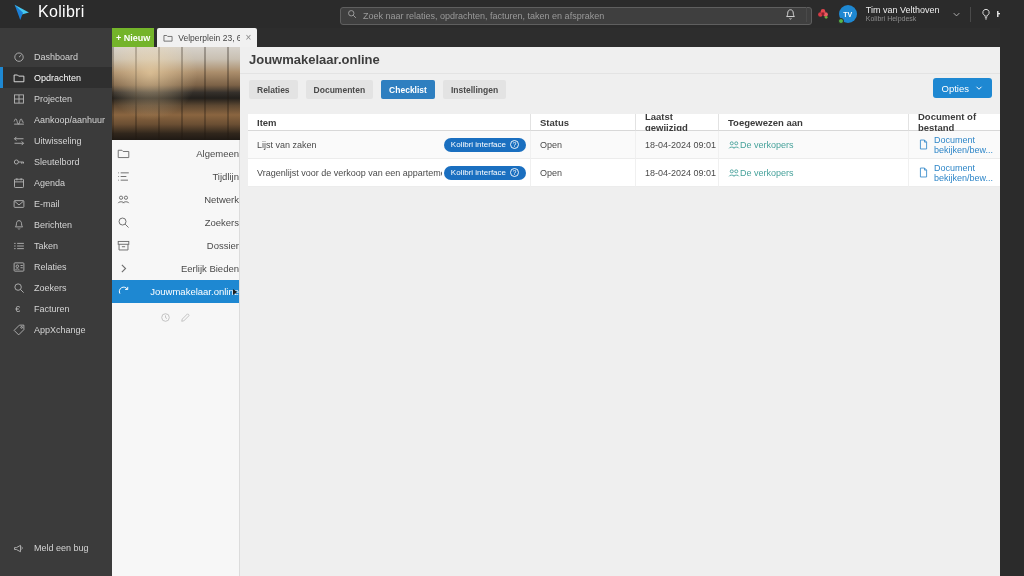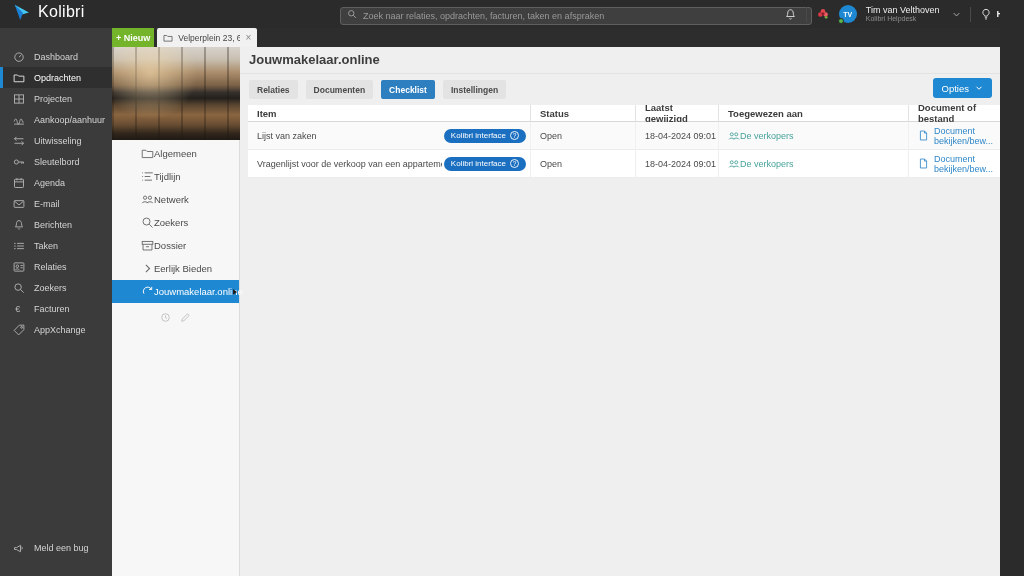--- a/index.html
+++ b/index.html
@@ -45,38 +45,38 @@
 
   
   .subnav { position:absolute; left:112px; top:47px; bottom:0; width:128px; background:var(--subnav-bg,#f7f7f7); border-right:1px solid #dcdcdc; z-index:15; }
   .photo { width:128px; height:93px; cursor:pointer;
     background:
       radial-gradient(circle at 30% 28%, rgba(255,228,180,.55), rgba(255,228,180,0) 42%),
       repeating-linear-gradient(90deg, rgba(30,22,14,.30) 0 2px, rgba(0,0,0,0) 2px 23px),
       linear-gradient(180deg,#d6d2cb 0%,#c9c0b2 13%,#ab8e6c 27%,#7c6247 41%,#35302b 49%,#23201c 55%,#5d4832 63%,#8a6540 73%,#6b4f33 83%,#30261c 93%,#1f1914 100%);
   }
   .subnav-items { margin-top:2px; }
-  .sub-item { height:23px; display:flex; align-items:center; gap:0; padding-left:29px; font-size:9.5px; color:#4a4a4a; cursor:pointer; }
+  .sub-item { height:23px; display:flex; align-items:center; gap:8px; padding-left:5px; font-size:9.5px; color:#4a4a4a; cursor:pointer;justify-content:space-between; }
   .sub-item .icon { color:#6f6f6f; width:13px; }
   .sub-item.active { background:var(--accent,#1e88d2); color:#fff; position:relative; }
   .sub-item.active .icon { color:#fff; }
   .active-arrow { position:absolute; right:2px; top:50%; margin-top:-3px; width:0; height:0; border-top:3px solid transparent; border-bottom:3px solid transparent; border-left:4px solid #1d1d1d; }
   .sub-tools { margin-top:9px; display:flex; justify-content:center; gap:9px; color:#bdbdbd; }
   .sub-tools .icon { cursor:pointer; }
 
   
   .content { position:absolute; left:240px; top:47px; right:0; bottom:0; background:var(--content-bg,#efefef); }
   .page-title { position:absolute; left:9px; top:5px; font-size:13px; font-weight:bold; color:#3d3d3d; }
   .title-divider { position:absolute; left:0; right:0; top:26px; border-top:1px solid #e3e3e3; }
   .tabs { position:absolute; left:9px; top:33px; display:flex; gap:8px; }
   .tab-pill { height:19px; padding:0 8px; display:flex; align-items:center; background:#e3e3e3; border-radius:2px; font-size:8.5px; font-weight:600; color:#4a4a4a; cursor:pointer; white-space:nowrap; }
   .tab-pill.active { background:var(--tab-active,#2e7fc0); color:#fff; }
   .opties-btn { position:absolute; right:8px; top:31px; height:20px; padding:0 9px; background:var(--accent,#1e88d2); border:none; border-radius:3px; color:#fff; font-size:9.5px; display:flex; align-items:center; gap:6px; cursor:pointer; font-family:"Liberation Sans",sans-serif; }
 
-  .table { position:absolute; left:8px; right:0; top:58px; background:#fff; }
+  .table { position:absolute; left:8px; right:0; top:67px; background:#fff; }
   .trow { display:grid; grid-template-columns:282px 105px 83px 190px 1fr; }
   .hcell { height:17px; display:flex; align-items:center; padding-left:9px; font-size:9.5px; font-weight:bold; color:#3b3b3b; border-bottom:1px solid #d8d8d8; }
   .hcell + .hcell { border-left:1px solid #e2e2e2; }
   .brow .bcell { height:28px; display:flex; align-items:center; padding-left:9px; font-size:9px; color:#4a4a4a; border-bottom:1px solid #ececec; }
   .brow .bcell + .bcell { border-left:1px solid #f0f0f0; }
   .brow.alt .bcell { background:#fafafa; }
   .cell-item { padding-right:4px; gap:2px; overflow:hidden; }
   .item-text { white-space:nowrap; overflow:hidden; }
   .badge { margin-left:auto; flex-shrink:0; display:inline-flex; align-items:center; gap:4px; height:14px; padding:0 7px; background:var(--badge,#1a6fc0); border-radius:8px; color:#fff; font-size:8px; cursor:pointer; }
   .badge-q { width:9px; height:9px; border:1px solid rgba(255,255,255,.9); border-radius:50%; font-size:6.5px; display:flex; align-items:center; justify-content:center; }

